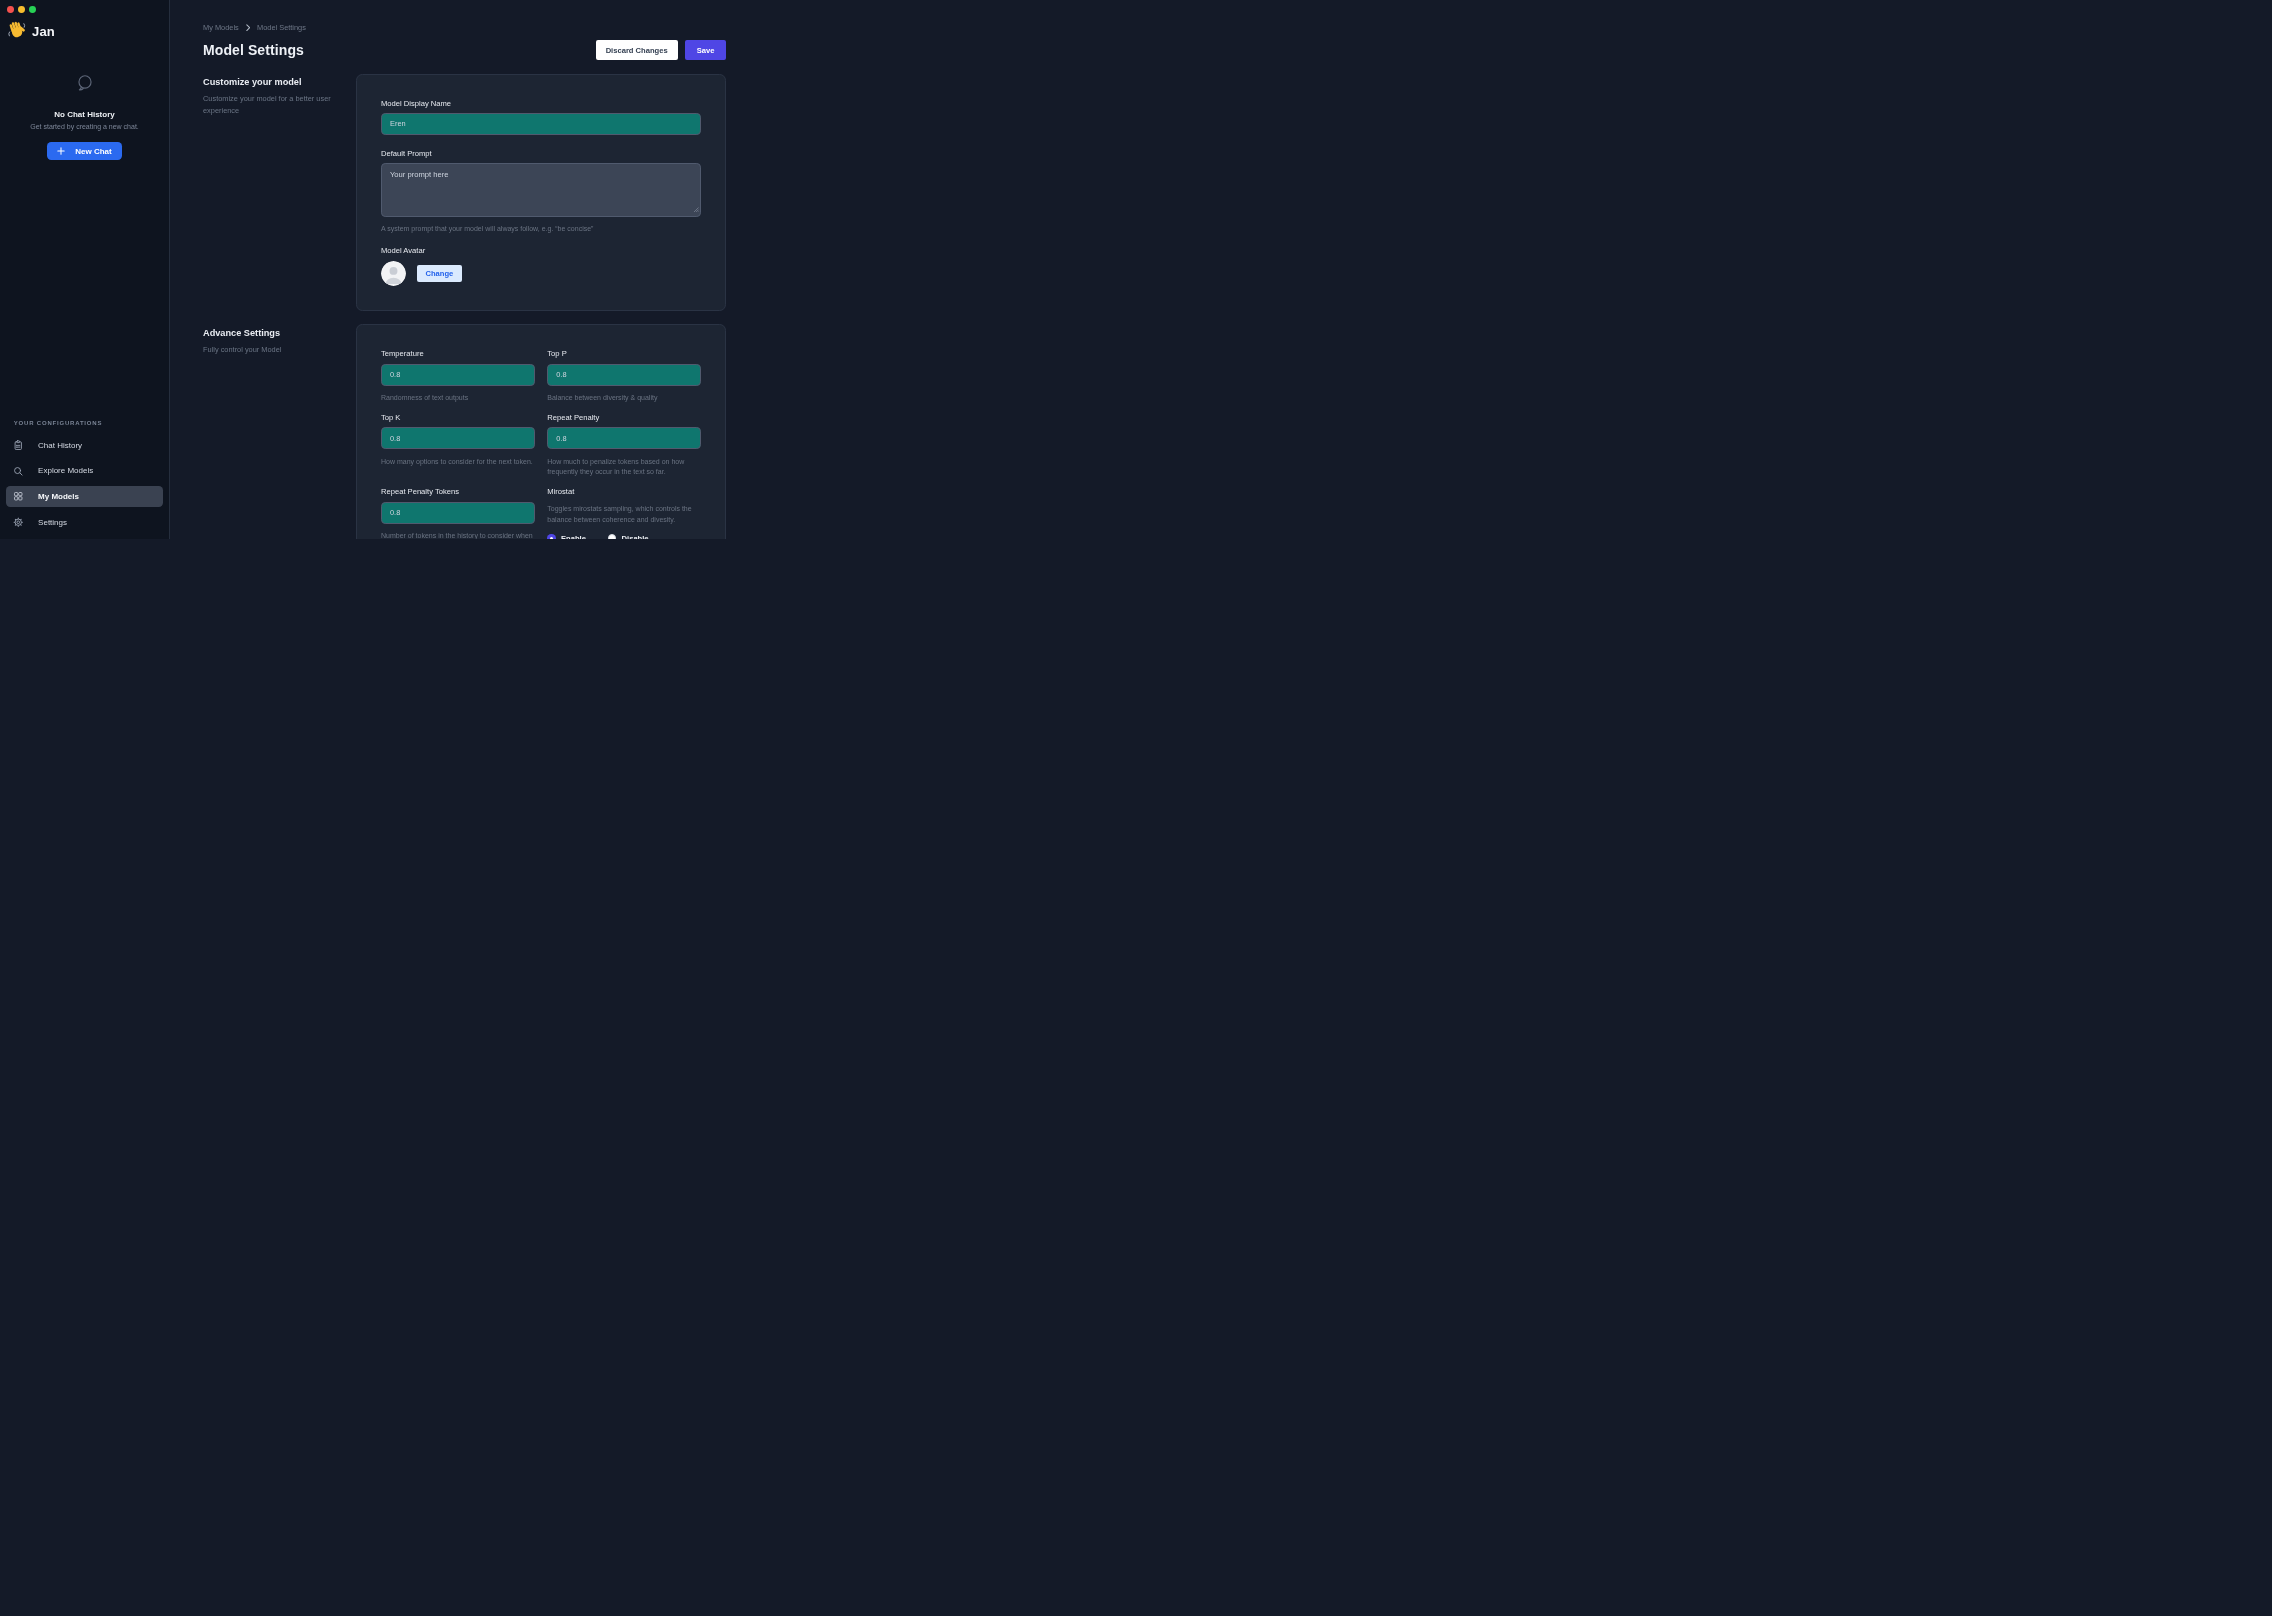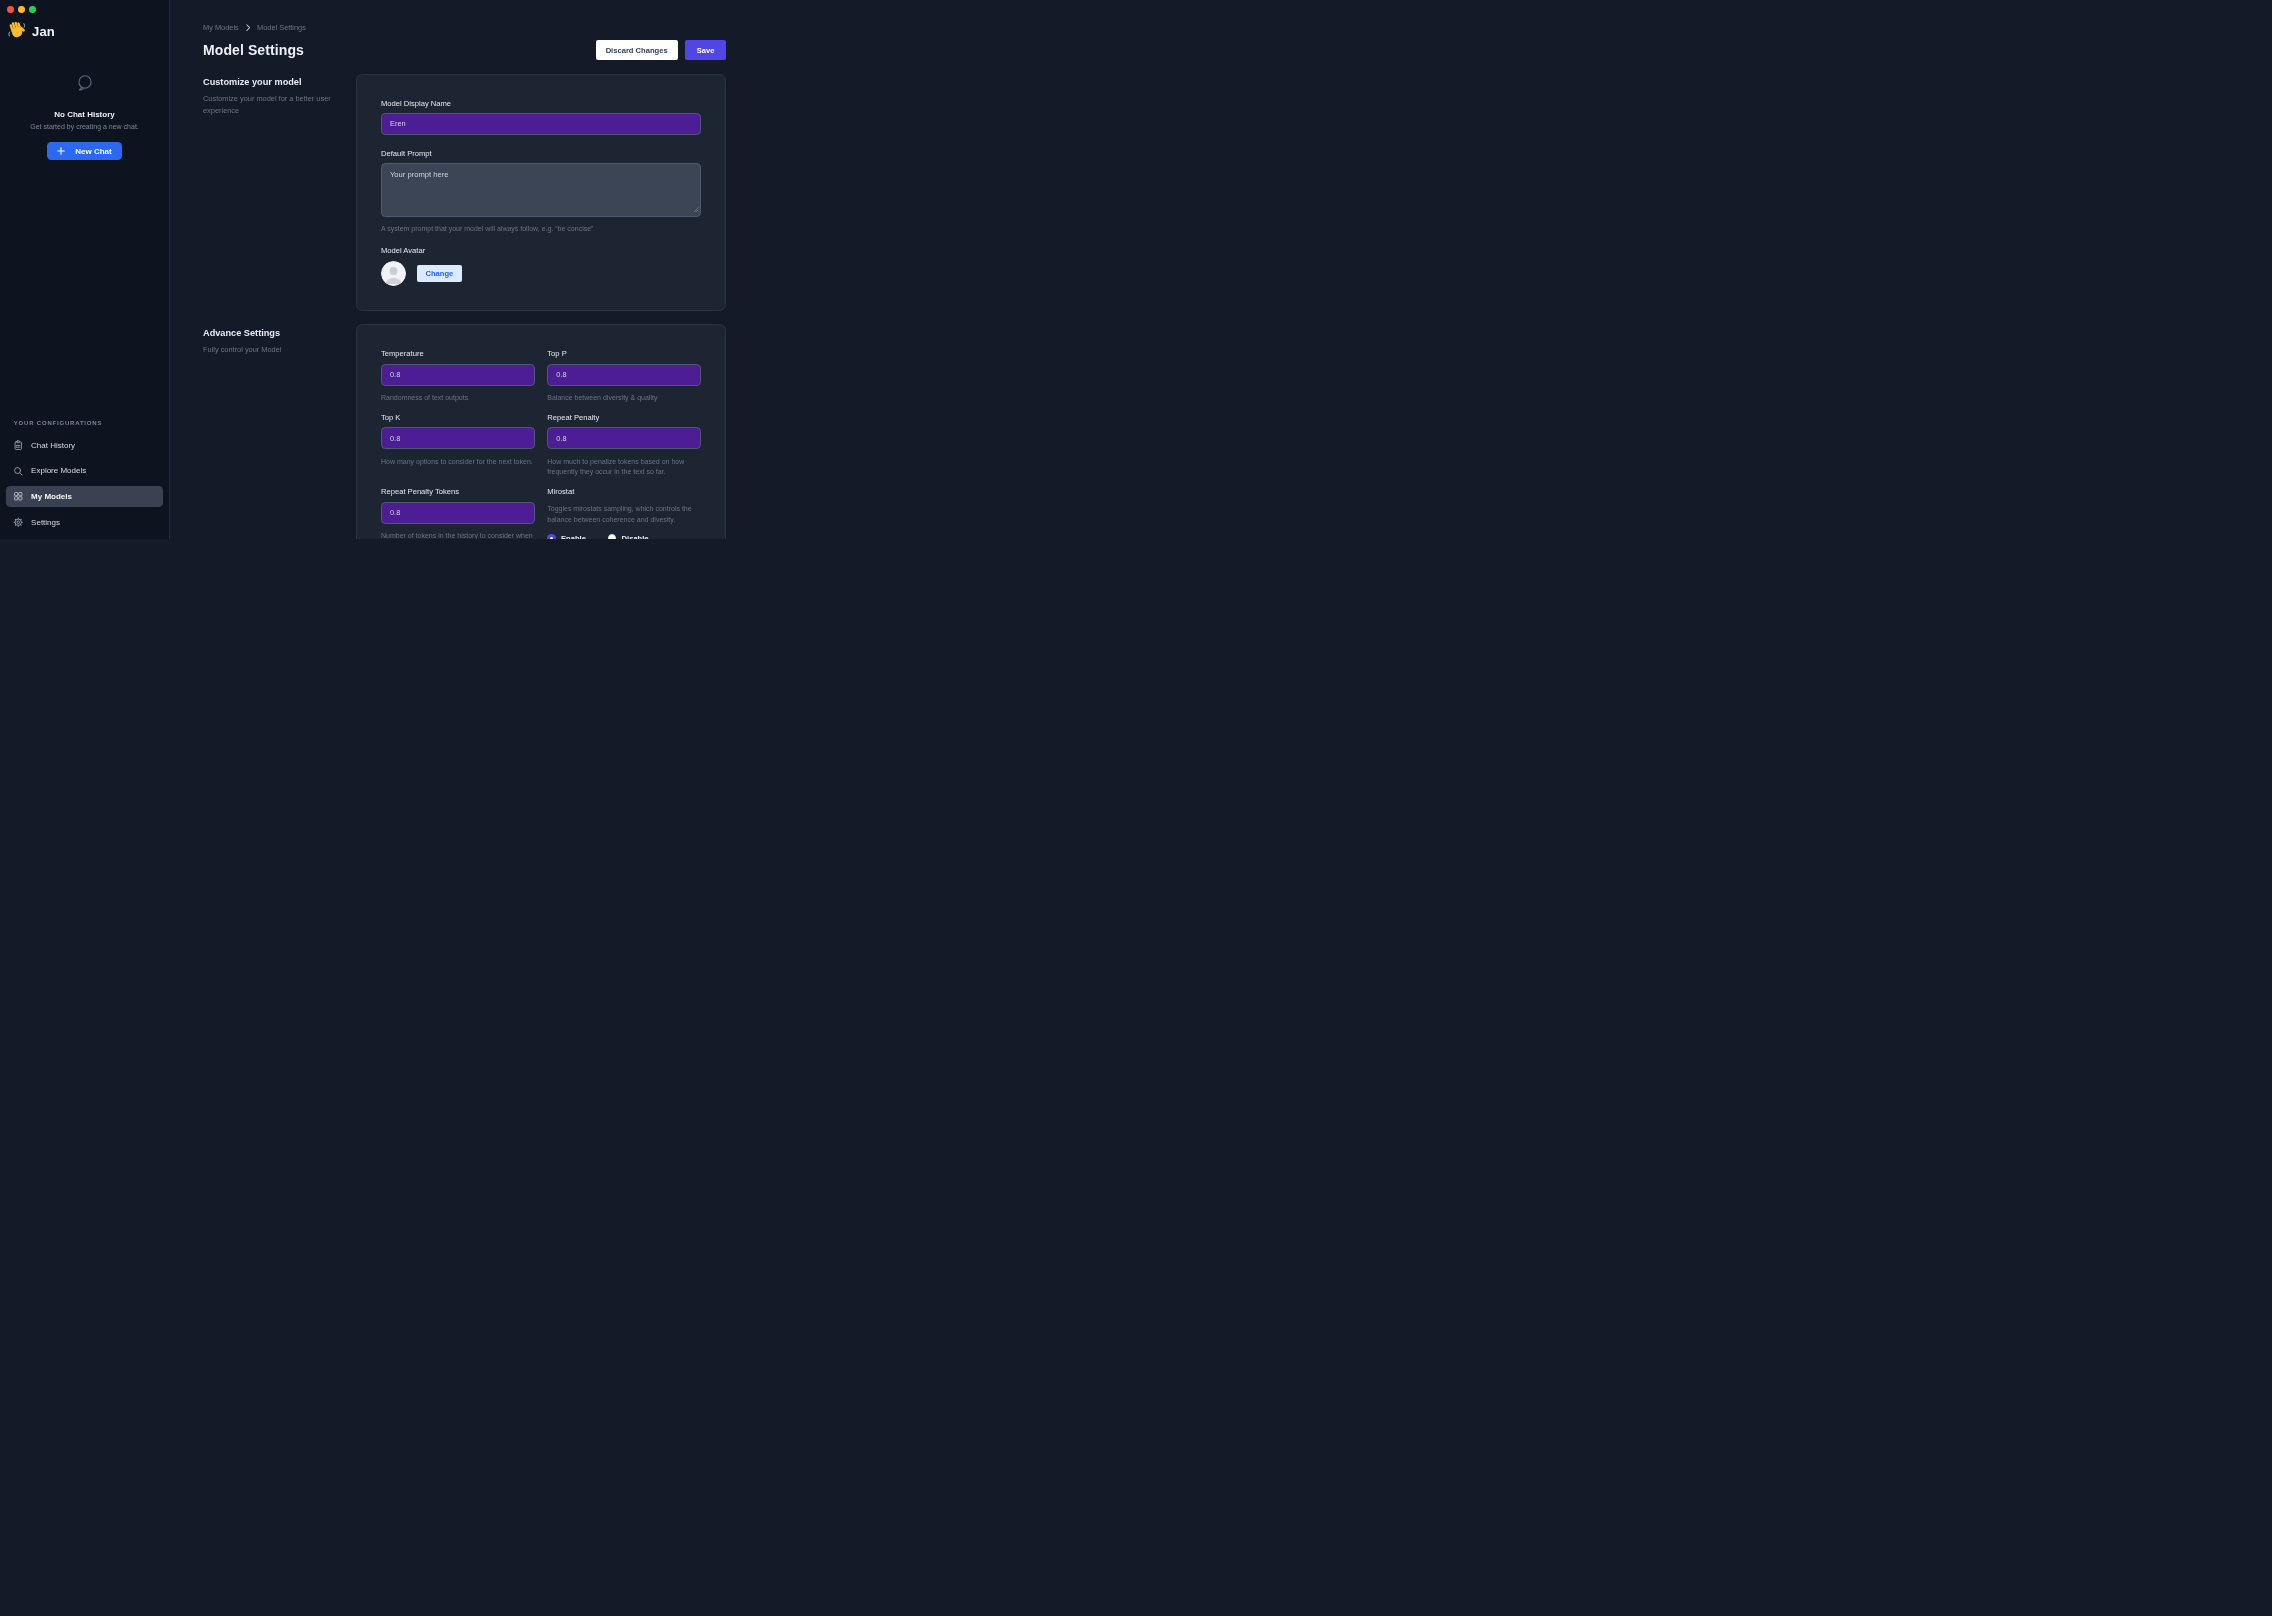--- a/index.html
+++ b/index.html
@@ -33,21 +33,21 @@
     border:none; border-radius:4.2px; padding:4.7px 10px; cursor:pointer;
     font-family:inherit;
   }
 
   .sidebar-nav { position:absolute; left:5.8px; right:6.3px; bottom:6.3px; }
   .nav-section-label {
     padding:0 8px; margin-bottom:8.4px; font-size:6px; font-weight:700;
     letter-spacing:0.8px; color:#7a8495;
   }
   .nav-item {
-    display:flex; align-items:center; gap:8px; height:21px; padding:0 6.8px;
+    display:flex; align-items:center; gap:15px; height:21px; padding:0 6.8px;
     border-radius:4.2px; margin-bottom:4.7px; cursor:pointer;
     color:#d4d9e2; font-size:8px; font-weight:500;
   }
   .nav-item:last-child { margin-bottom:0; }
   .nav-item.active { background:#3a4251; color:#f5f7fa; font-weight:600; }
   .nav-icon { display:flex; width:10.5px; height:10.5px; flex-shrink:0; }
 
   
   .main {
     position:absolute; left:170px; right:0; top:0; bottom:0;
@@ -69,21 +69,21 @@
   .section-heading { font-size:9.2px; font-weight:700; color:#e9ecf2; }
   .section-sub { margin-top:6.3px; font-size:7.4px; line-height:1.55; color:#6b7585; max-width:133px; }
 
   .card {
     flex:1; background:#1d2533; border:0.5px solid #2a3344; border-radius:6.3px;
     padding:24px;
   }
   .field-label { font-size:7.6px; font-weight:500; color:#e7eaf0; }
   .text-input {
     display:block; width:100%; height:22px; margin-top:5.3px; padding:0 8px;
-    background:#4c1d95; border:0.5px solid #505a6e; border-radius:4.2px;
+    background:#0f766e; border:0.5px solid #505a6e; border-radius:4.2px;
     color:#cfd5df; font-size:7.4px; font-family:inherit; outline:none;
   }
   .ta-wrap { position:relative; margin-top:5.3px; }
   .textarea {
     display:block; width:100%; height:54px; padding:5.8px 8px;
     background:#3c4556; border:0.5px solid #505a6e; border-radius:4.2px;
     color:#cfd5df; font-size:7.6px; font-family:inherit; outline:none; resize:none;
   }
   .grip { position:absolute; right:2.1px; bottom:2.6px; pointer-events:none; }
   .helper { margin-top:7.4px; font-size:7px; line-height:1.5; color:#6a7382; }

